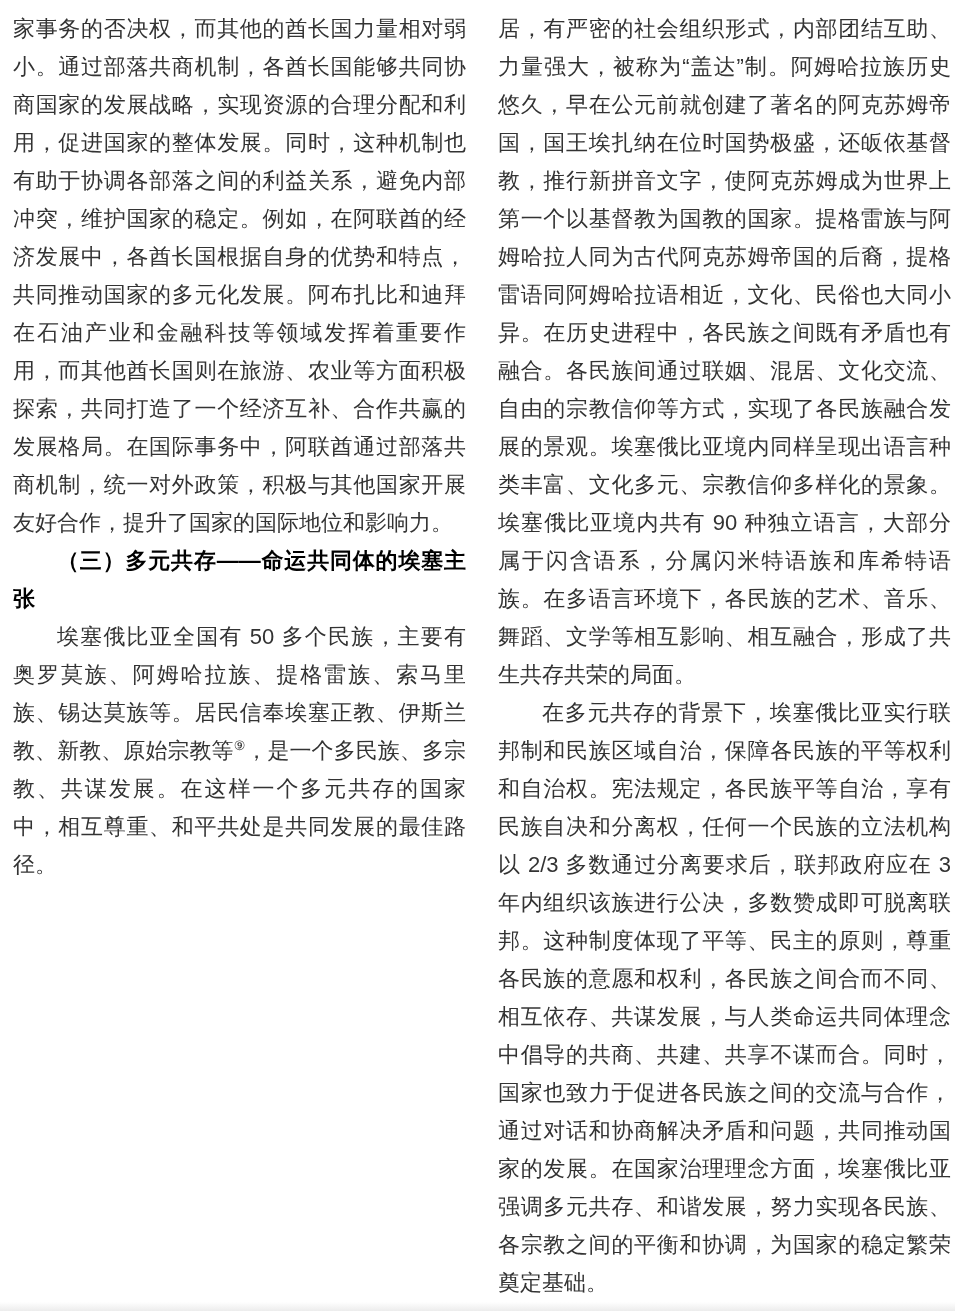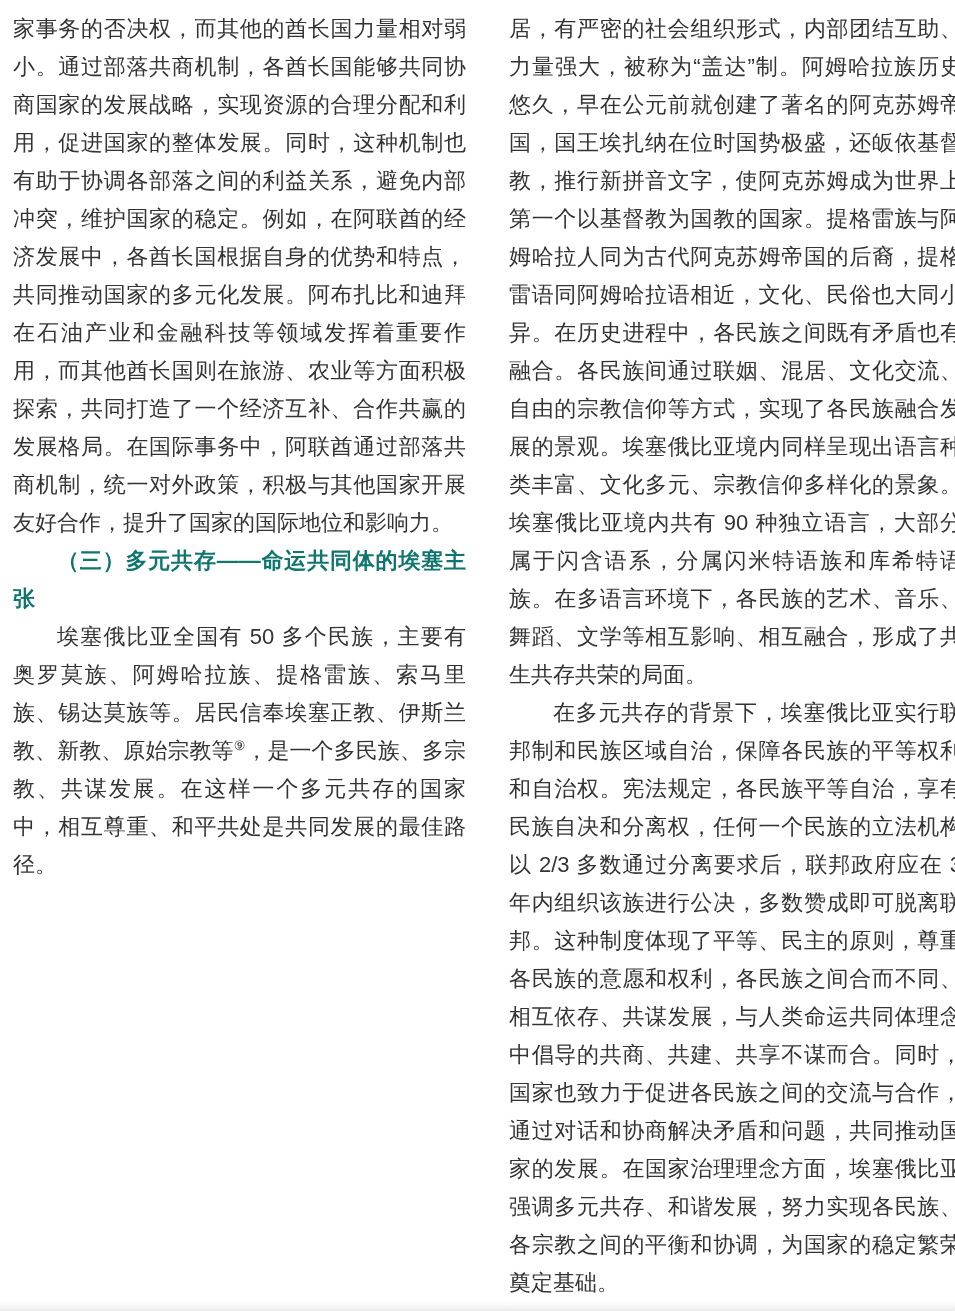--- a/index.html
+++ b/index.html
@@ -15,21 +15,21 @@
   .page {
     position: relative;
     width: 955px;
     height: 1311px;
     background: #ffffff;
     overflow: hidden;
     box-sizing: border-box;
   }
   .columns {
     display: flex;
-    gap: 43px;
+    gap: 32px;
     padding: 10px 4px 0 13px;
   }
   .col {
     width: 453px;
     flex: 0 0 453px;
     color: #333333;
     font-size: 22px;
     line-height: 38px;
     text-align: justify;
     text-justify: inter-character;
@@ -40,21 +40,21 @@
   }
   .indent {
     text-indent: 2em;
   }
   .justify-last {
     text-align-last: justify;
   }
   .heading {
     font-weight: 700;
     text-indent: 2em;
-    color: #0f766e;
+    color: #000000;
   }
   sup.fnote {
     font-size: 13px;
     line-height: 0;
     vertical-align: super;
   }
   .bottom-edge {
     position: absolute;
     left: 0;
     right: 0;

